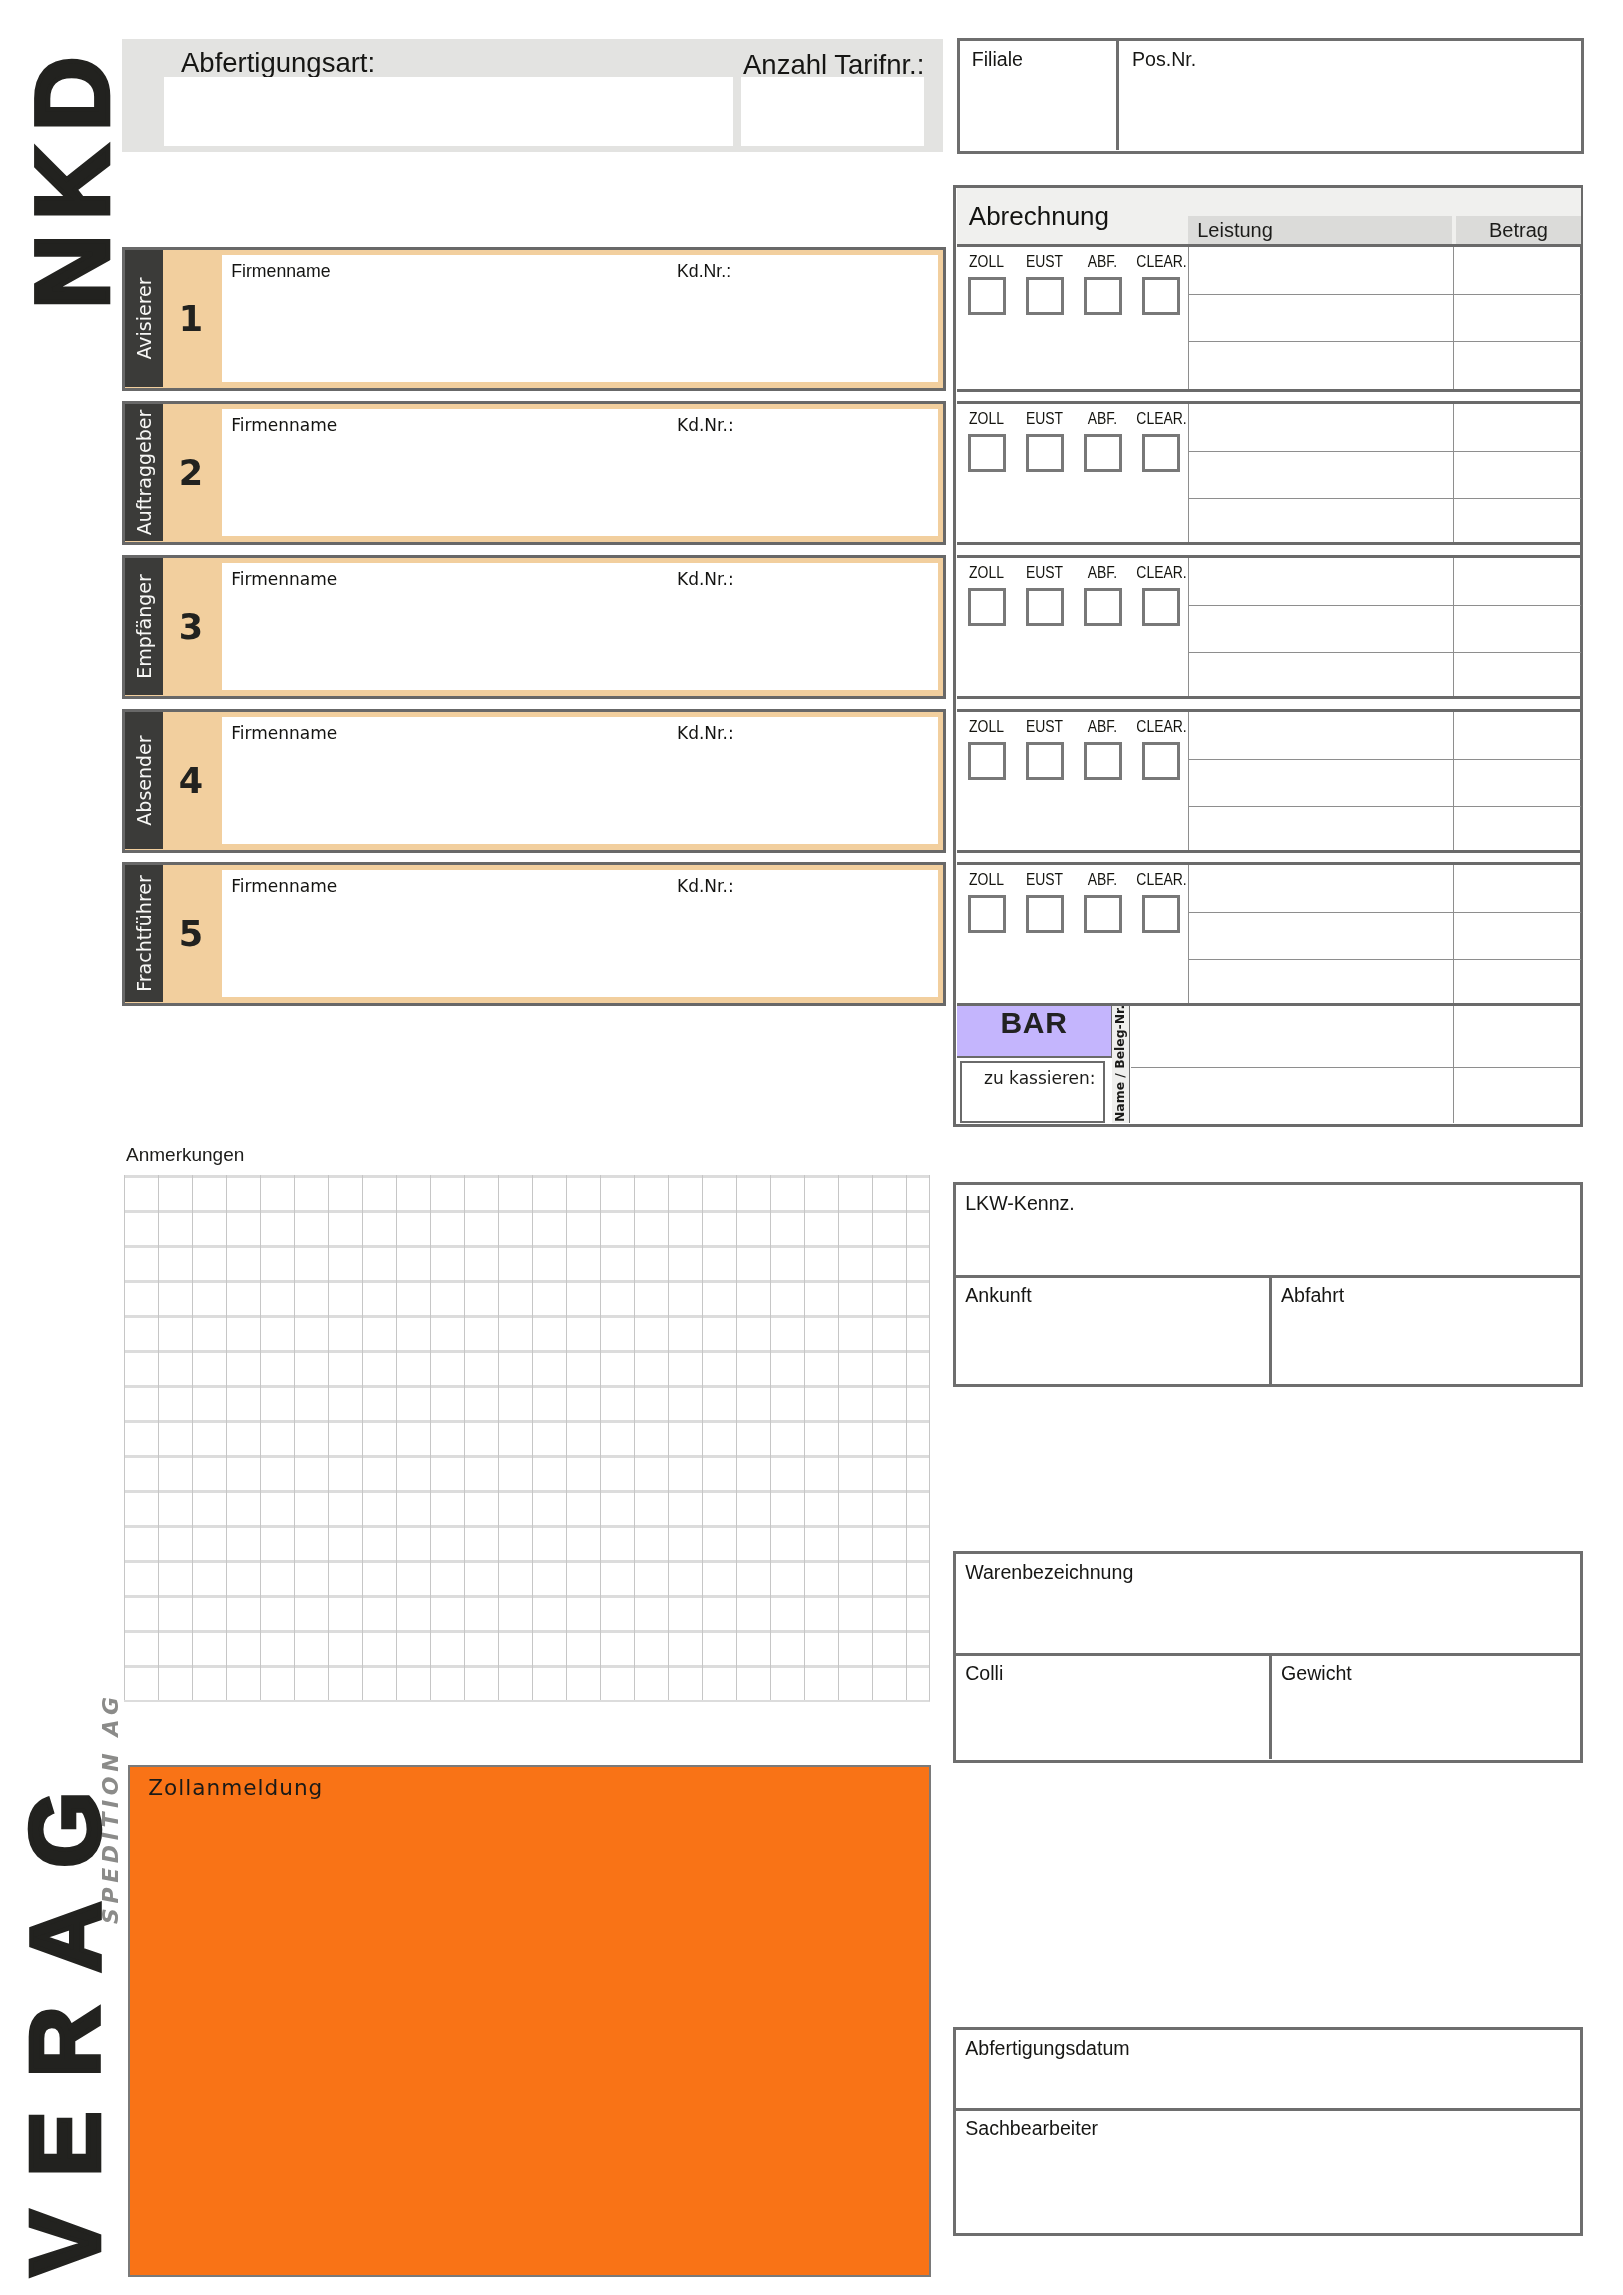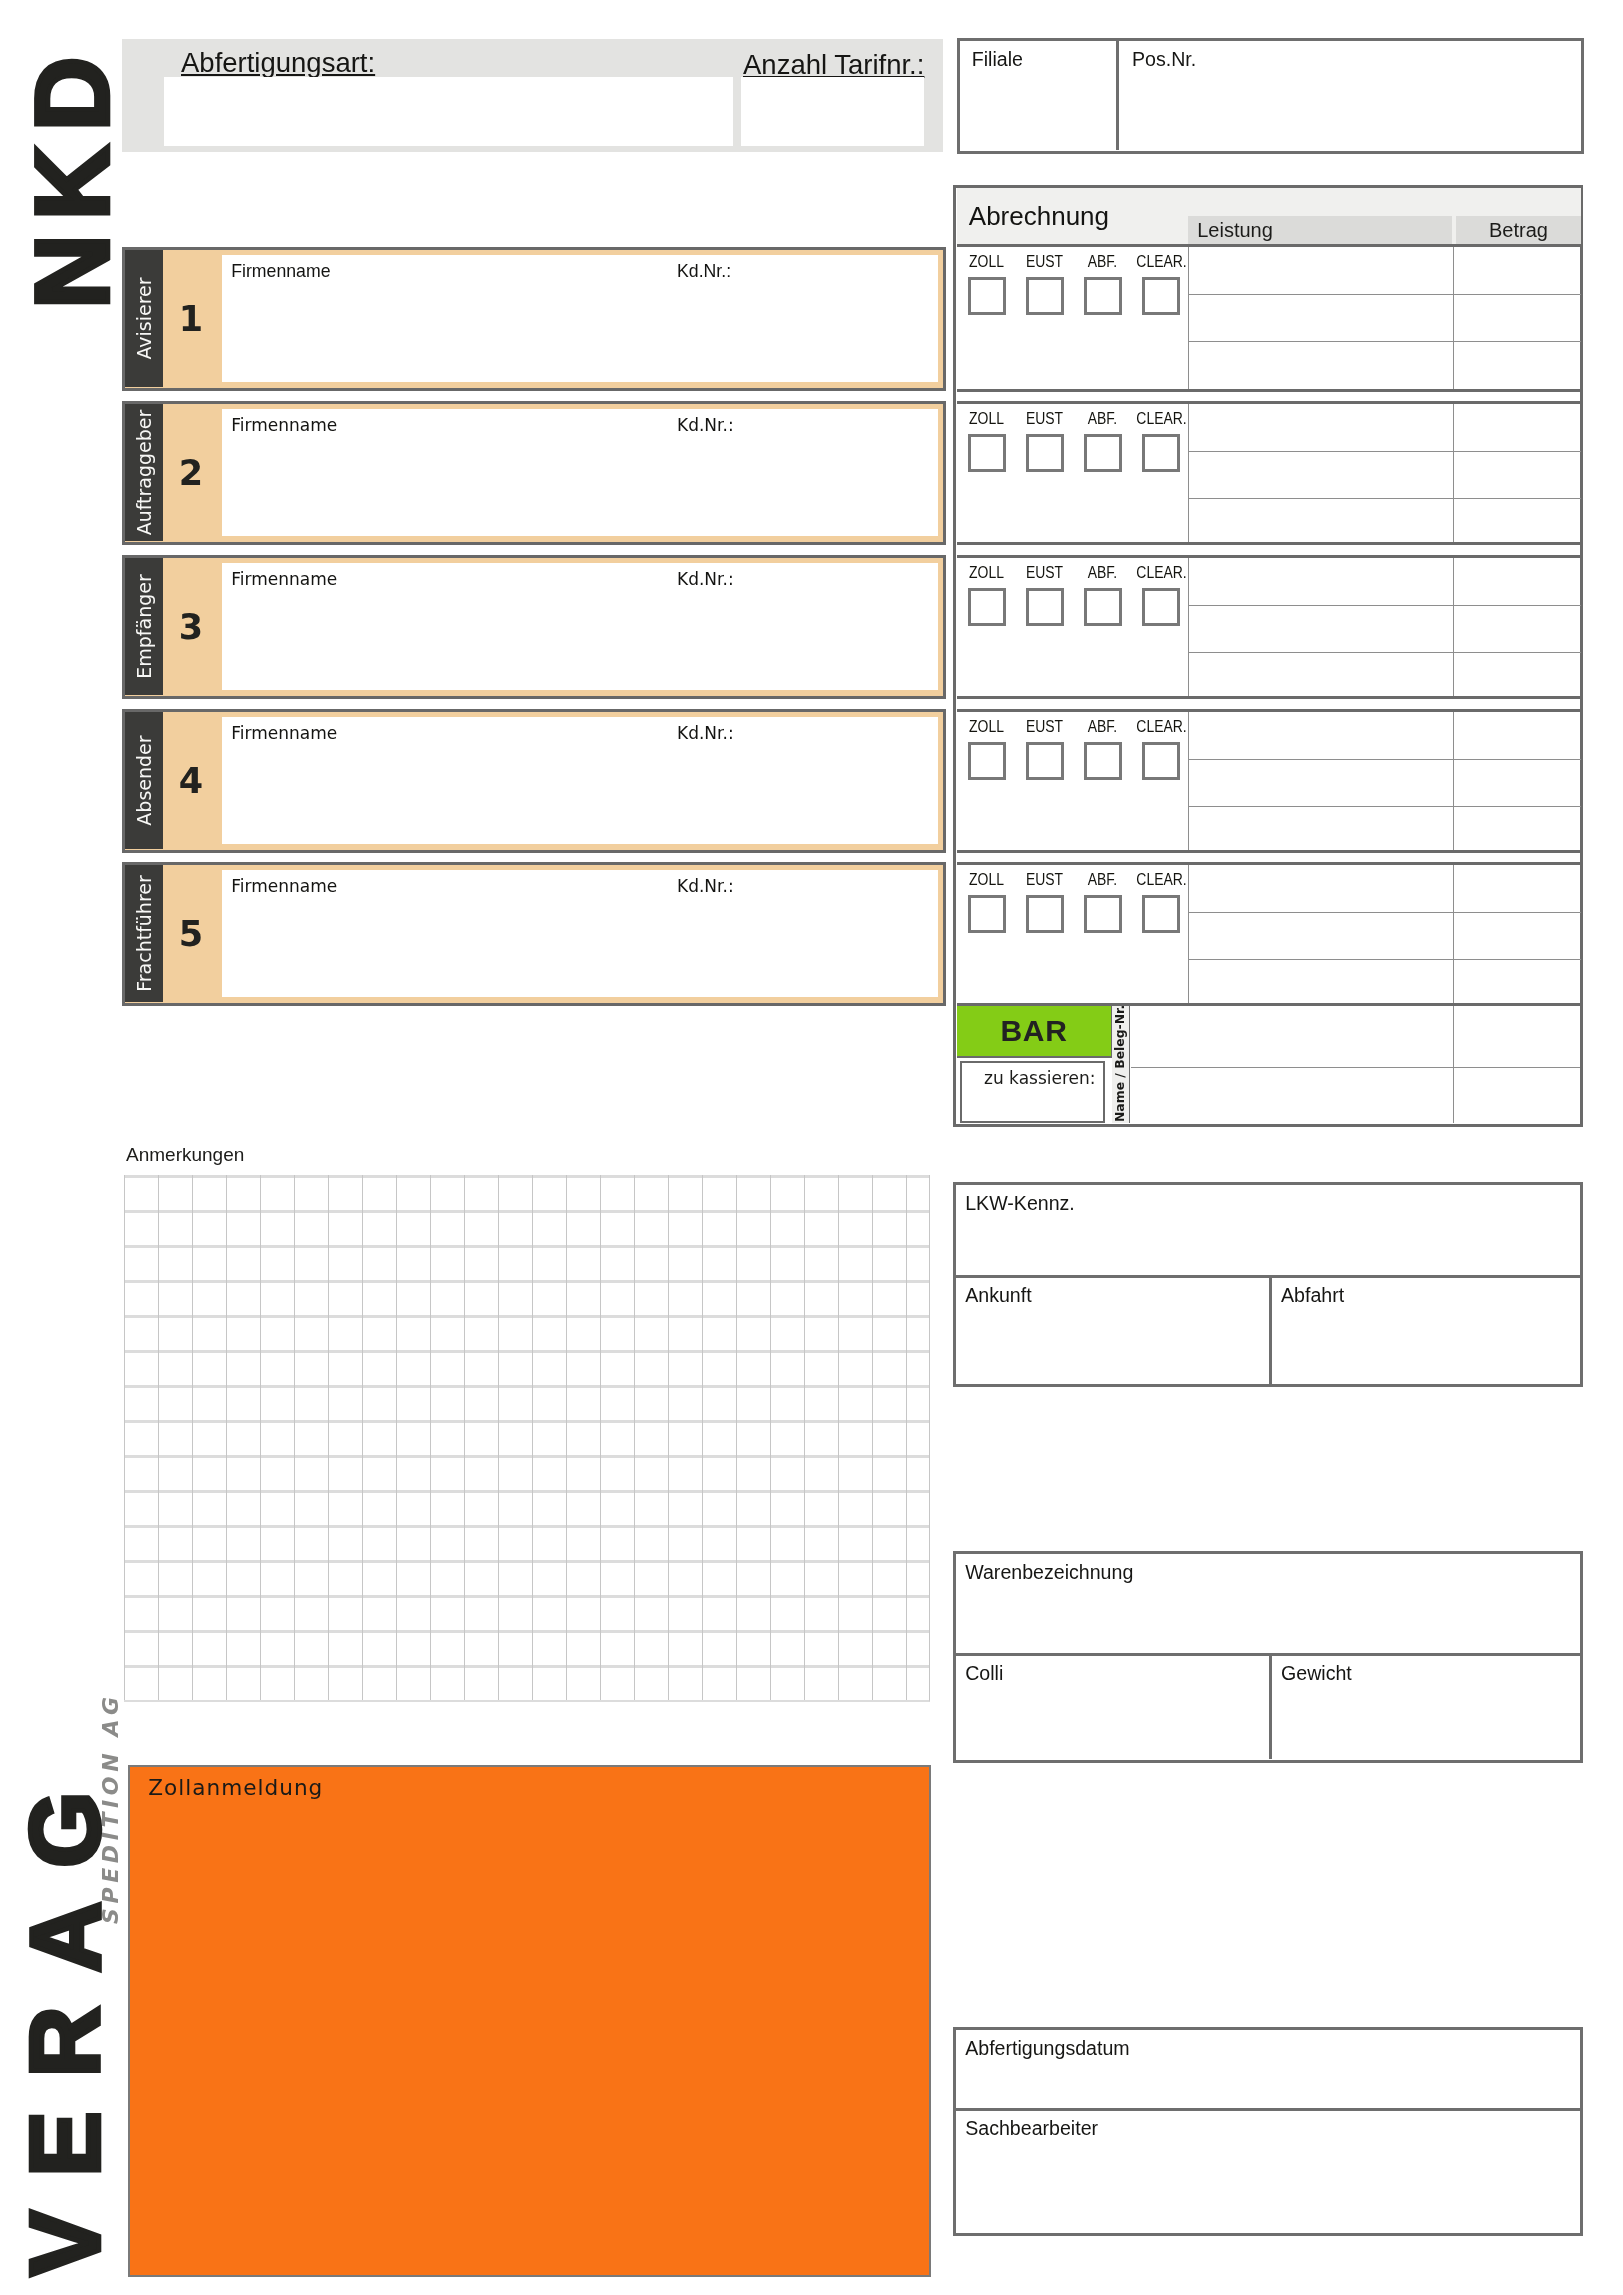--- a/index.html
+++ b/index.html
@@ -5,41 +5,41 @@
   html,body{margin:0;padding:0;background:#fff;}
   #page{position:relative;width:1623px;height:2295px;background:#fff;
         font-family:"Liberation Sans",sans-serif;color:#1c1c1a;overflow:hidden;}
   .abs{position:absolute;box-sizing:border-box;}
   .vrot{position:absolute;transform-origin:0 0;transform:rotate(-90deg);box-sizing:border-box;}
   .lbl{white-space:nowrap;}
   .djv{font-family:"DejaVu Sans",sans-serif;}
   
   .top-panel{background:#e3e3e1;}
   .white-input{background:#fff;}
-  .big-label{font-size:27.5px;color:#161614;text-decoration:underline;}
+  .big-label{font-size:27.5px;color:#161614;}
   .box-label{font-size:19.6px;color:#161614;}
   .group-box{border:3.3px solid #6e6e6e;background:#fff;}
   
   .nkd{font-weight:bold;font-size:103px;letter-spacing:14.4px;color:#22221f;
        -webkit-text-stroke:4.6px #22221f;line-height:72px;text-align:center;}
   .verag{font-weight:bold;font-size:98px;letter-spacing:34px;color:#22221f;
        -webkit-text-stroke:4.6px #22221f;line-height:73px;text-align:left;}
   .spedag{font-weight:bold;font-style:italic;font-size:22px;letter-spacing:4.6px;
        color:#8b8b89;line-height:26px;font-family:"DejaVu Sans",sans-serif;}
   
   .abr-outer{border:3.3px solid #6a6a6a;}
   .abr-head{background:#f0f0ee;border-bottom:3.3px solid #6a6a6a;}
   .head-cell{background:#dbdbd9;}
   .thin-v{background:#8e8e8e;width:1.3px;}
   .thin-h{background:#8e8e8e;height:1.3px;}
   .cbx{border:3.3px solid #787878;background:#fff;}
   .cbx-lbl{font-size:17px;transform:scaleX(.82);transform-origin:center;
            text-align:center;color:#14140f;letter-spacing:0;}
-  .bar-box{background:#84cc16;border-bottom:2.6px solid #6a6a6a;border-right:1.3px solid #6a6a6a;
-           display:flex;align-items:center;justify-content:center;}
+  .bar-box{background:#c4b5fd;border-bottom:2.6px solid #6a6a6a;border-right:1.3px solid #6a6a6a;
+           display:flex;justify-content:center;}
   .bar-txt{font-weight:bold;font-size:30px;letter-spacing:0.7px;color:#222;}
   .kass-box{background:#fff;border:2.6px solid #6a6a6a;}
   .name-strip{background:#efefed;border-right:1.3px solid #6a6a6a;}
   
   .party-row{border:3.3px solid #686868;background:#f2cf9e;}
   .dark-band{background:#3b3b39;}
   .role-lbl{color:#f7f7f5;font-size:19px;text-align:center;
             font-family:"DejaVu Sans",sans-serif;}
   .num{font-family:"DejaVu Sans",sans-serif;font-weight:bold;font-size:35px;color:#22221f;
        display:flex;align-items:center;justify-content:center;}

